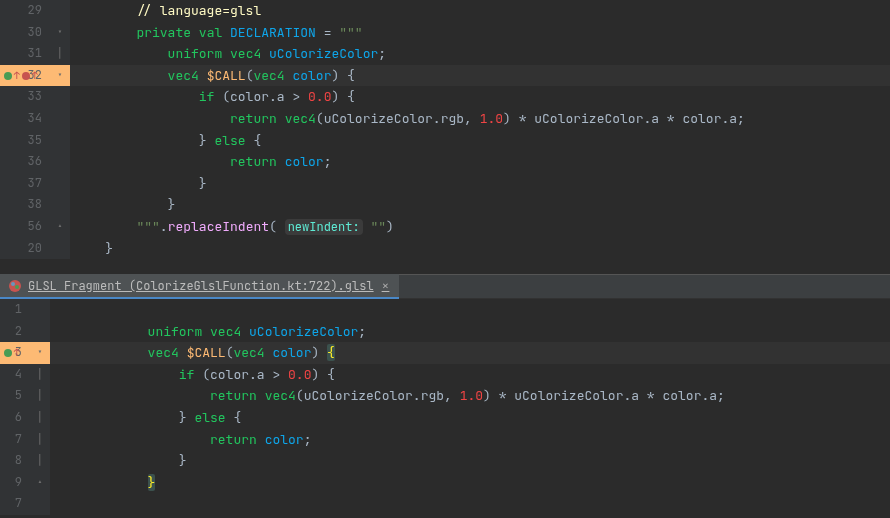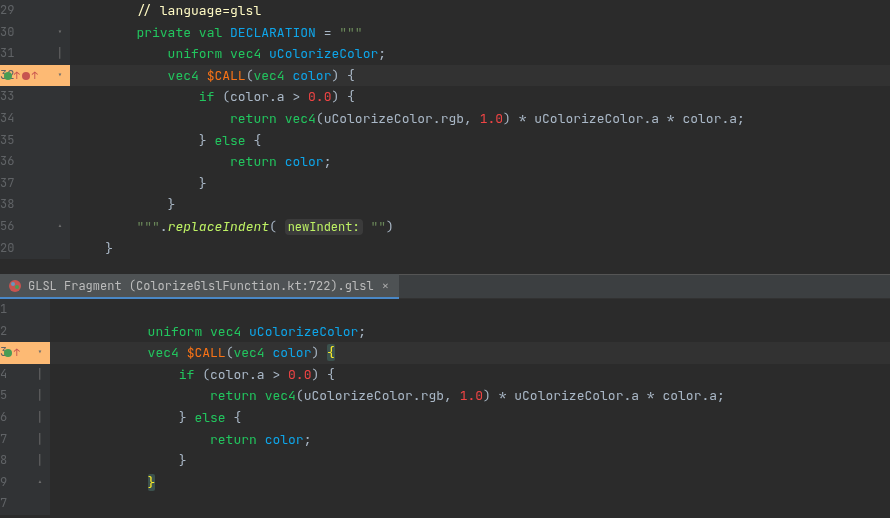--- a/index.html
+++ b/index.html
@@ -15,20 +15,21 @@
   .editor-pane { position:relative; }
   .line {
     display:flex;
     height:21.6px;
     line-height:21.6px;
     white-space:pre;
   }
   .line.hl { background:#323232; }
   .gutter {
     width:50px;
+    text-align:right;
     padding-right:8px;
     color:#606366;
     font-size:12px;
     user-select:none;
     background:#313335;
     flex-shrink:0;
     height:100%;
   }
   .gutter.bottom { width:30px; }
   .fold-col {
@@ -52,26 +53,26 @@
     gap:2px;
     height:21.6px;
   }
   .mark-green { width:8px;height:8px;border-radius:50%;background:#499C54;display:inline-block;}
   .mark-red   { width:8px;height:8px;border-radius:50%;background:#C75450;display:inline-block;}
   .arrow-up { color:#C75450; font-size:10px;}
   .code { padding-left:4px; }
   
   .c-comment { color:#fef9c3; }
   .c-keyword { color:#22c55e; }
-  .c-func    { color:#bef264; font-style:italic;}
-  .c-func2   { color:#f97316; }
+  .c-func    { color:#f0abfc; }
+  .c-func2   { color:#fdba74; }
   .c-id      { color:#0ea5e9; }
   .c-str     { color:#6A8759; }
   .c-num     { color:#ef4444; }
-  .c-hint    { color:#bef264; background:#3b3b3b; border-radius:4px; padding:0 3px; font-size:12px;}
+  .c-hint    { color:#5eead4; background:#3b3b3b; border-radius:4px; padding:0 3px; font-size:12px;}
   .c-plain   { color:#A9B7C6; }
   .c-brace-match { background:#3b514d; color:#FFEF28; border-radius:2px; }
   
   .tab-bar {
     height:25px;
     background:#3c3f41;
     display:flex;
     align-items:center;
     border-top:1px solid #555;
     border-bottom:1px solid #323232;
@@ -79,20 +80,21 @@
   .tab-active {
     height:25px;
     background:#4e5254;
     display:flex;
     align-items:center;
     padding:0 8px;
     gap:6px;
     border-bottom:2px solid #4A88C7;
     color:#bbbbbb;
     font-size:12px;
+    text-decoration:underline;
   }
   .tab-icon svg { display:block; }
   .tab-close { color:#aaa; font-size:13px; cursor:pointer; padding:0 2px;}
   .fold-mark {
     color:#6e6e6e;
     font-size:9px;
   }
   .hl-stripe { background:#fdba74; }
   .top-pane { height:274px; overflow:hidden; position:relative;}
   .bottom-pane { position:relative; }

